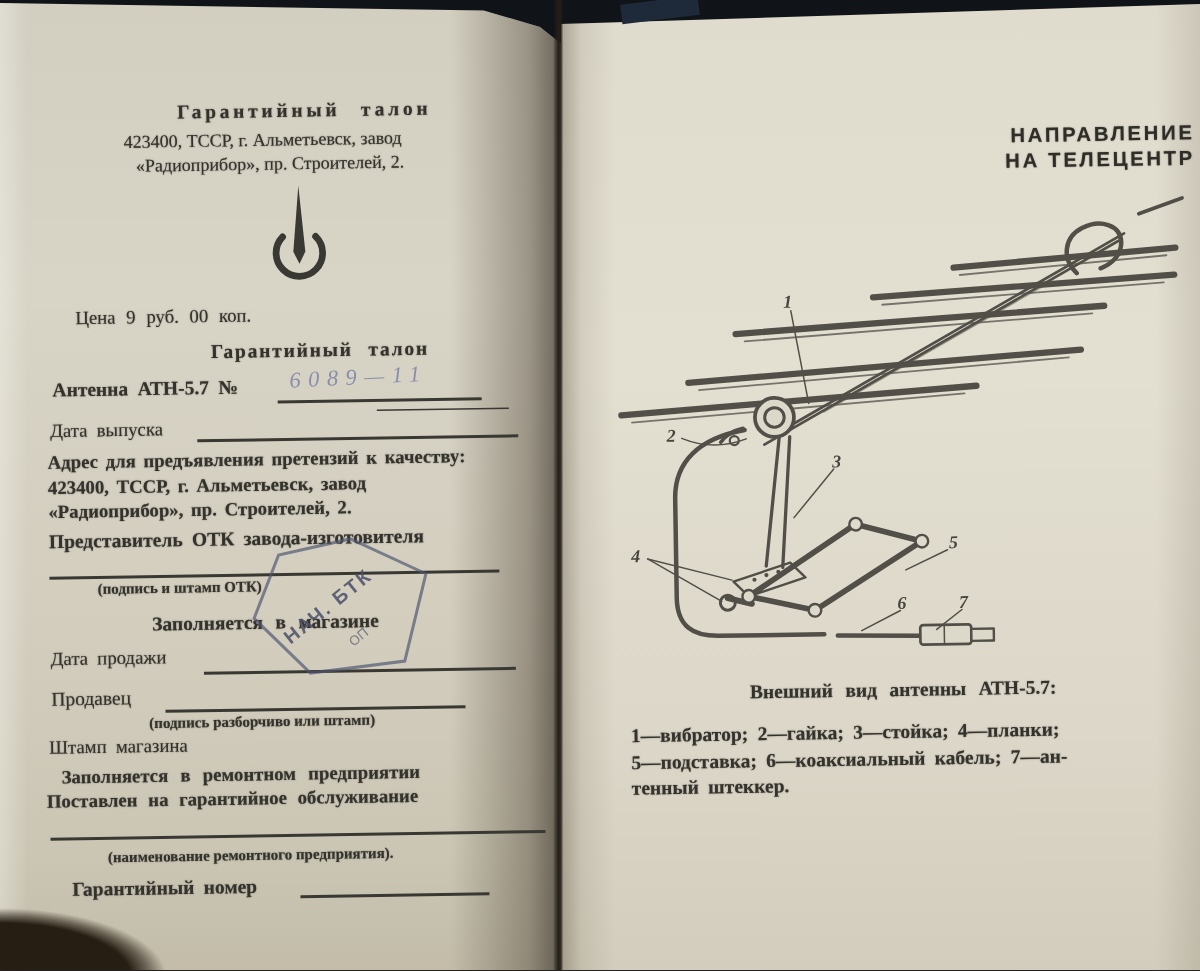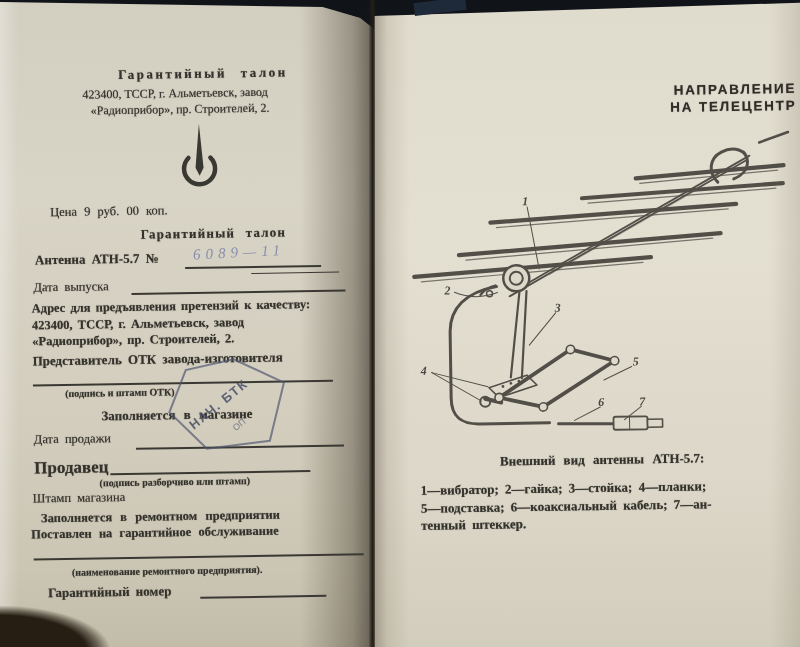--- a/index.html
+++ b/index.html
@@ -46,21 +46,21 @@
   .lp-ant{left:36px;top:250px;font-size:13px;word-spacing:3px;}
   .lp-hand{left:194px;top:245px;font-size:15px;font-style:italic;color:rgba(86,96,158,.60);letter-spacing:5px;transform:rotate(-2deg);text-shadow:none;}
   .lp-date{left:34px;top:278px;font-size:12.5px;word-spacing:3px;}
   .lp-a1{left:32px;top:299px;font-size:12.5px;word-spacing:2px;}
   .lp-a2{left:32px;top:316px;font-size:12.5px;word-spacing:2px;}
   .lp-a3{left:32px;top:332px;font-size:12.5px;word-spacing:2px;}
   .lp-otk{left:32px;top:351px;font-size:13px;word-spacing:3px;}
   .lp-otknote{left:64px;top:386px;}
   .lp-shop{left:100px;top:407px;font-size:13px;word-spacing:5px;}
   .lp-sale{left:32px;top:430px;font-size:12.5px;word-spacing:3px;}
-  .lp-seller{left:32px;top:456px;font-size:17px;font-weight:bold;}
+  .lp-seller{left:32px;top:456px;font-size:13px;}
   .lp-sellnote{left:97px;top:476px;}
   .lp-shstamp{left:30px;top:489px;font-size:12.5px;word-spacing:3px;}
   .lp-rep1{left:38px;top:509px;font-size:12.5px;word-spacing:5px;}
   .lp-rep2{left:28px;top:525px;font-size:12.5px;word-spacing:4px;}
   .lp-repnote{left:68px;top:565px;}
   .lp-war{left:44px;top:583px;font-size:13px;word-spacing:3px;}
   .lp-stampsvg{position:absolute;left:158px;top:352px;opacity:.85;}
 
   
   .rp-dir{position:absolute;right:24px;top:83px;width:170px;text-align:right;font-family:"Liberation Sans",sans-serif;font-size:13.5px;font-weight:700;letter-spacing:1.8px;line-height:17px;color:#2f2d28;text-shadow:0 0 1px rgba(47,45,40,.6);}

